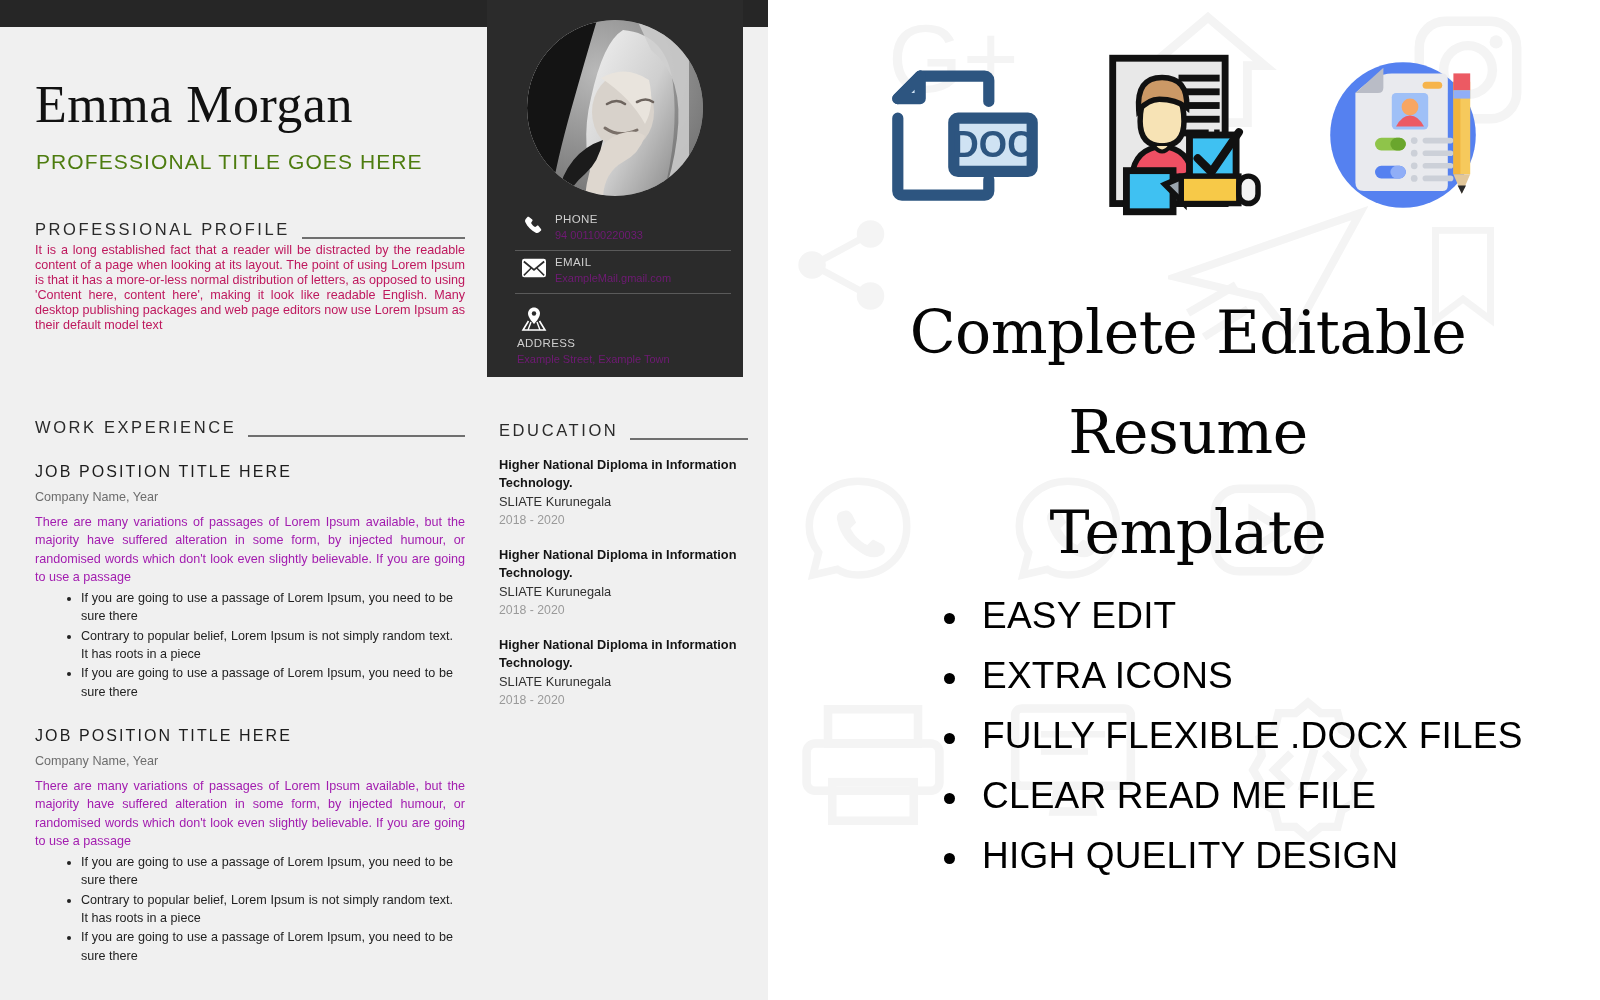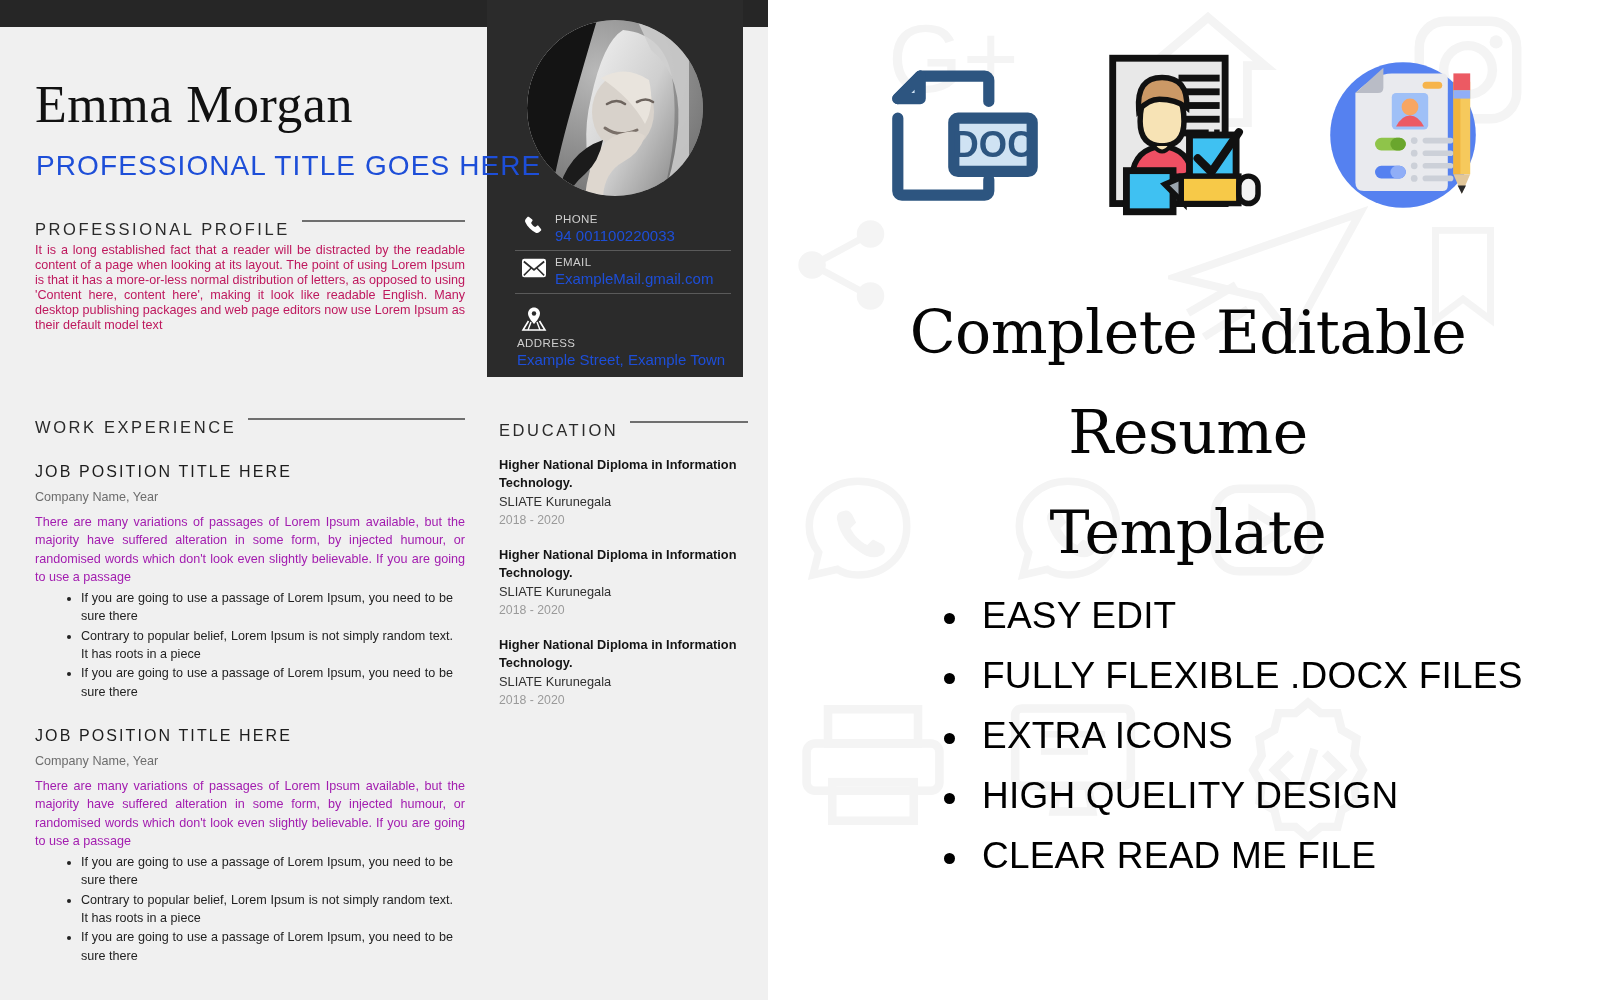--- a/index.html
+++ b/index.html
@@ -50,38 +50,38 @@
   .contact-icon {
     width: 38px; flex: 0 0 38px;
     display: flex; align-items: center; justify-content: center;
     padding-top: 3px;
   }
   .contact-text { flex: 1; padding-left: 2px; }
   .contact-label {
     font-size: 11.5px; color: #cfcfcf; letter-spacing: .4px; line-height: 15px;
   }
   .contact-value {
-    font-size: 15px; color: #1d4ed8; line-height: 17px;
+    font-size: 11px; color: #701a75; line-height: 17px;
   }
 
   .name {
     position: absolute; left: 35px; top: 76px;
     font-family: "Liberation Serif", serif;
     font-size: 52px; font-weight: 400; color: #111;
     letter-spacing: .5px; line-height: 58px;
   }
   .subtitle {
     position: absolute; left: 36px; top: 150px;
-    font-size: 28px; color: #1d4ed8; letter-spacing: 1.1px;
+    font-size: 21px; color: #4d7c0f; letter-spacing: 1.1px;
     font-weight: 300;
   }
 
   
   .sec-head {
-    display: flex; align-items: flex-start;
+    display: flex; align-items: flex-end;
   }
   .sec-head .sec-title {
     font-size: 16.5px; letter-spacing: 2.6px; color: #2a2a2a;
     white-space: nowrap; font-weight: 400;
   }
   .sec-head .sec-rule {
     flex: 1; height: 2px; background: #6f6f6f; margin-left: 12px;
   }
 
   .profile-block { position: absolute; left: 35px; top: 220px; width: 430px; }
@@ -435,19 +435,19 @@
       </svg>
     </div>
 
     <div class="promo-title">
       <div>Complete Editable Resume</div>
       <div>Template</div>
     </div>
 
     <ul class="features">
       <li>EASY EDIT</li>
+      <li>EXTRA ICONS</li>
       <li>FULLY FLEXIBLE .DOCX FILES</li>
-      <li>EXTRA ICONS</li>
+      <li>CLEAR READ ME FILE</li>
       <li>HIGH QUELITY DESIGN</li>
-      <li>CLEAR READ ME FILE</li>
     </ul>
   </div>
 </div>
 
 </body></html>

